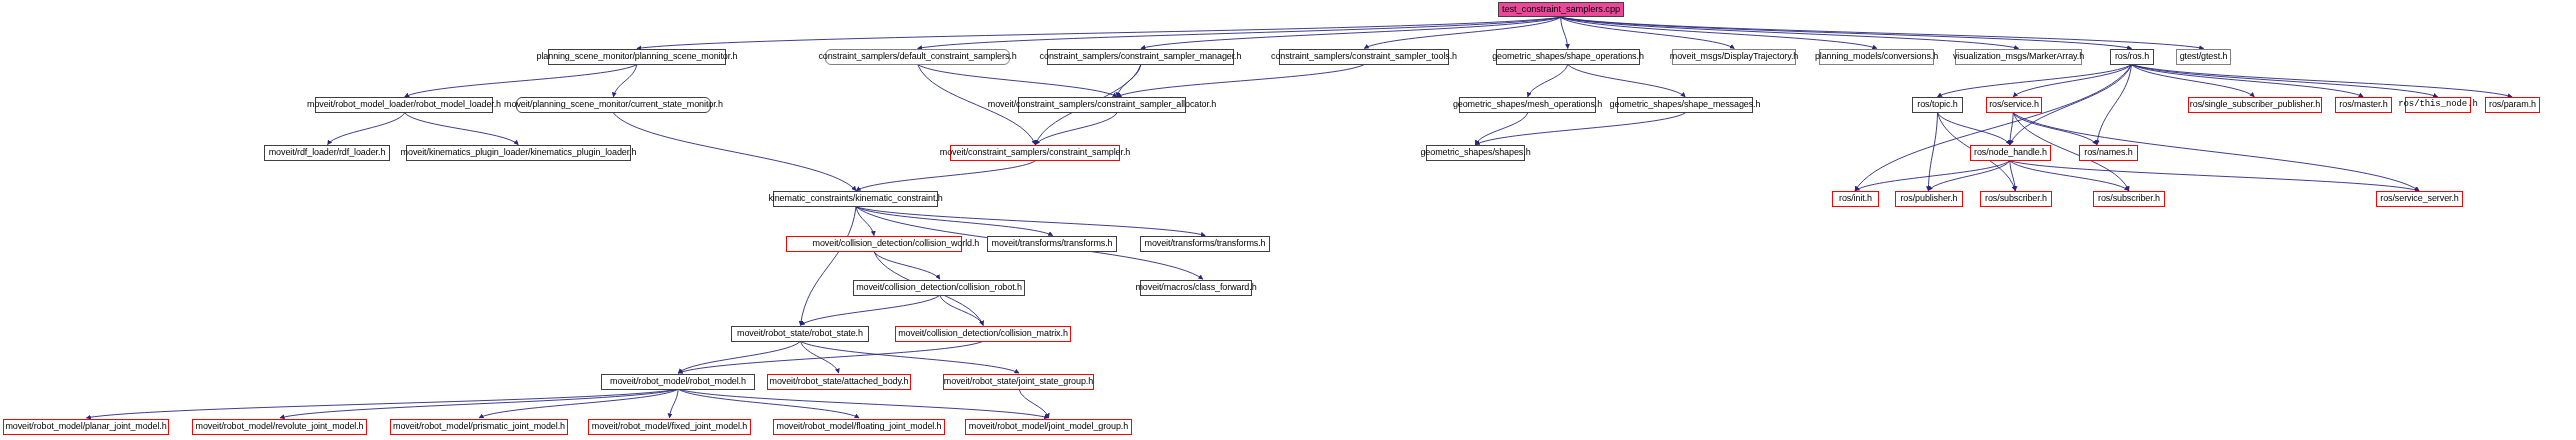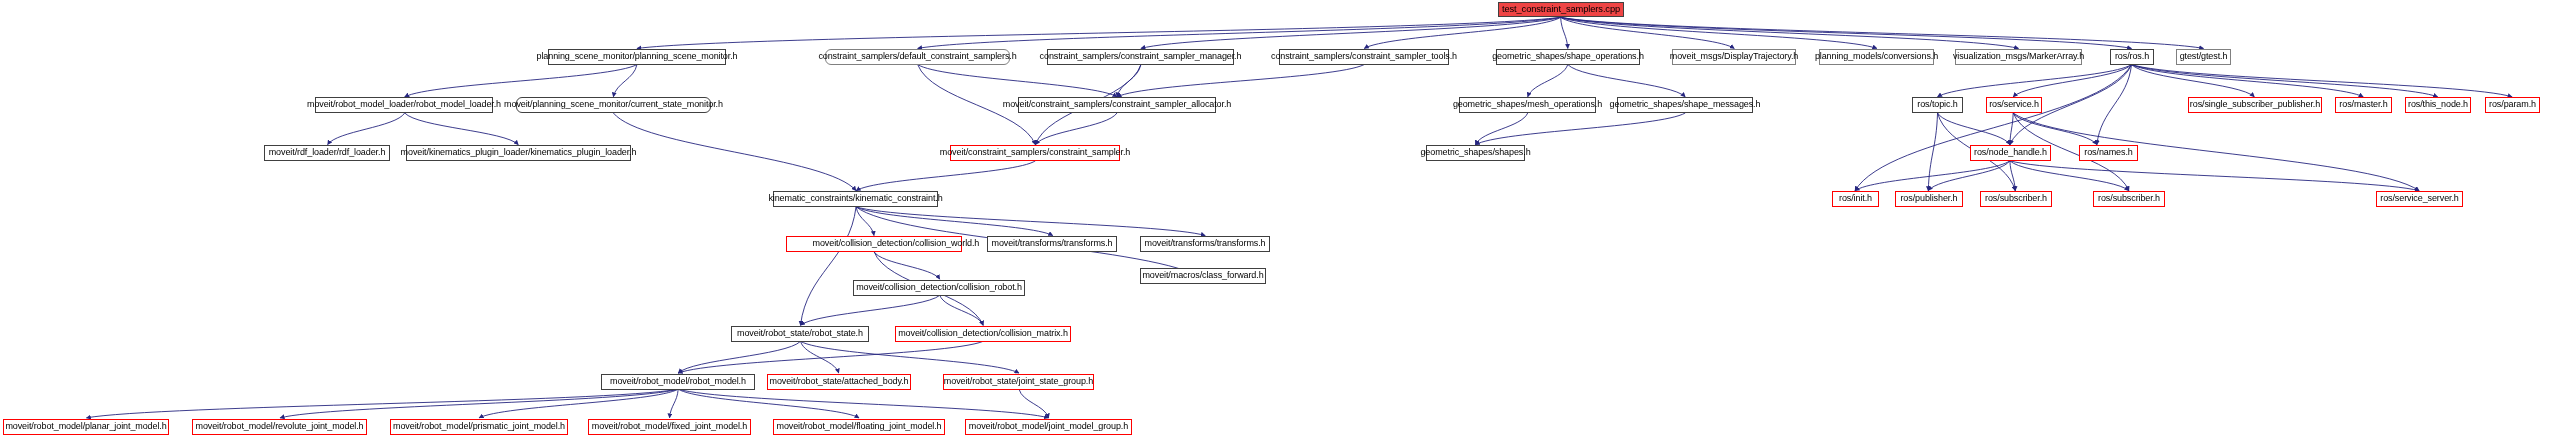--- a/index.html
+++ b/index.html
@@ -40,21 +40,21 @@
     height: 15.6px;
     letter-spacing: -0.1px;
   }
   .node.solid {
     border: 1px solid #404040;
   }
   .node.red {
     border: 1px solid #ff0000;
   }
   .node.root {
-    background: #ef4444;
+    background: #ec4899;
     border: 1px solid #404040;
     font-size: 9.3px;
   }
   .node-label {
     display: block;
     pointer-events: none;
   }
 </style>
 </head>
 <body>
@@ -169,42 +169,42 @@
       </div>
       <div class="node light" style="left: 2176px; top: 49px; width: 55px;">
         <span class="node-label">gtest/gtest.h</span>
       </div>
       <div class="node solid" style="left: 315px; top: 97px; width: 178px;">
         <span class="node-label">moveit/robot_model_loader/robot_model_loader.h</span>
       </div>
       <div class="node solid" style="left: 516px; top: 97px; width: 195px; border-radius: 6px;">
         <span class="node-label">moveit/planning_scene_monitor/current_state_monitor.h</span>
       </div>
-      <div class="node solid" style="left: 1018px; top: 97px; width: 198px;">
+      <div class="node solid" style="left: 1018px; top: 97px; width: 168px;">
         <span class="node-label">moveit/constraint_samplers/constraint_sampler_allocator.h</span>
       </div>
       <div class="node solid" style="left: 1459px; top: 97px; width: 137px;">
         <span class="node-label">geometric_shapes/mesh_operations.h</span>
       </div>
       <div class="node solid" style="left: 1617px; top: 97px; width: 136px;">
         <span class="node-label">geometric_shapes/shape_messages.h</span>
       </div>
       <div class="node solid" style="left: 1912px; top: 97px; width: 51px;">
         <span class="node-label">ros/topic.h</span>
       </div>
       <div class="node red" style="left: 1986px; top: 97px; width: 56px;">
         <span class="node-label">ros/service.h</span>
       </div>
       <div class="node red" style="left: 2188px; top: 97px; width: 134px;">
         <span class="node-label">ros/single_subscriber_publisher.h</span>
       </div>
       <div class="node red" style="left: 2335px; top: 97px; width: 57px;">
         <span class="node-label">ros/master.h</span>
       </div>
-      <div class="node red" style="left: 2405px; top: 97px; width: 66px;">
+      <div class="node red" style="left: 2405px; top: 97px; width: 66px; font-family: Liberation Mono, monospace;">
         <span class="node-label">ros/this_node.h</span>
       </div>
       <div class="node red" style="left: 2485px; top: 97px; width: 55px;">
         <span class="node-label">ros/param.h</span>
       </div>
       <div class="node solid" style="left: 264px; top: 145px; width: 126px;">
         <span class="node-label">moveit/rdf_loader/rdf_loader.h</span>
       </div>
       <div class="node solid" style="left: 406px; top: 145px; width: 225px;">
         <span class="node-label">moveit/kinematics_plugin_loader/kinematics_plugin_loader.h</span>
@@ -244,21 +244,21 @@
       </div>
       <div class="node solid" style="left: 987px; top: 236px; width: 130px;">
         <span class="node-label">moveit/transforms/transforms.h</span>
       </div>
       <div class="node solid" style="left: 1140px; top: 236px; width: 130px;">
         <span class="node-label">moveit/transforms/transforms.h</span>
       </div>
       <div class="node solid" style="left: 853px; top: 280px; width: 172px;">
         <span class="node-label">moveit/collision_detection/collision_robot.h</span>
       </div>
-      <div class="node solid" style="left: 1140px; top: 268px; width: 126px;">
+      <div class="node solid" style="left: 1140px; top: 280px; width: 112px;">
         <span class="node-label">moveit/macros/class_forward.h</span>
       </div>
       <div class="node solid" style="left: 731px; top: 326px; width: 138px;">
         <span class="node-label">moveit/robot_state/robot_state.h</span>
       </div>
       <div class="node red" style="left: 895px; top: 326px; width: 176px;">
         <span class="node-label">moveit/collision_detection/collision_matrix.h</span>
       </div>
       <div class="node solid" style="left: 601px; top: 374px; width: 154px;">
         <span class="node-label">moveit/robot_model/robot_model.h</span>

